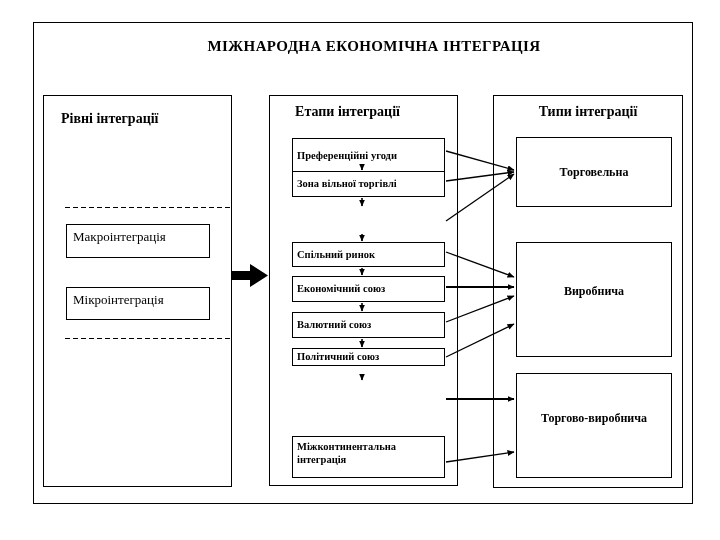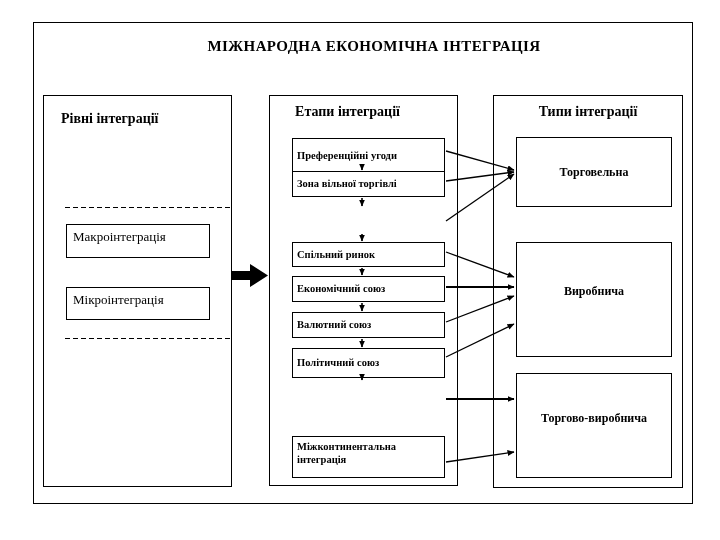--- a/index.html
+++ b/index.html
@@ -80,21 +80,21 @@
   <div class="col-header hdr-types">Типи інтеграції</div>
 
   <div class="level-box level-macro">Макроінтеграція</div>
   <div class="level-box level-micro">Мікроінтеграція</div>
 
   <div class="stage-box" style="top:138px;height:36px;">Преференційні угоди</div>
   <div class="stage-box" style="top:171px;height:26px;">Зона вільної торгівлі</div>
   <div class="stage-box" style="top:242px;height:25px;">Спільний ринок</div>
   <div class="stage-box" style="top:276px;height:26px;">Економічний союз</div>
   <div class="stage-box" style="top:312px;height:26px;">Валютний союз</div>
-  <div class="stage-box" style="top:348px;height:30px;">Політичний союз</div>
+  <div class="stage-box" style="top:348px;height:18px;">Політичний союз</div>
   <div class="stage-box tall" style="top:436px;height:42px;">Міжконтинентальна інтеграція</div>
 
   <div class="type-box type-trade">Торговельна</div>
   <div class="type-box type-production">Виробнича</div>
   <div class="type-box type-trade-prod">Торгово-виробнича</div>
 
   <svg class="arrows-layer" viewBox="0 0 720 540">
     <defs>
       <marker id="ah" markerUnits="userSpaceOnUse" markerWidth="8" markerHeight="8" refX="6.5" refY="3" orient="auto">
         <path d="M0,0 L7,3 L0,6 Z" fill="#000"></path>

